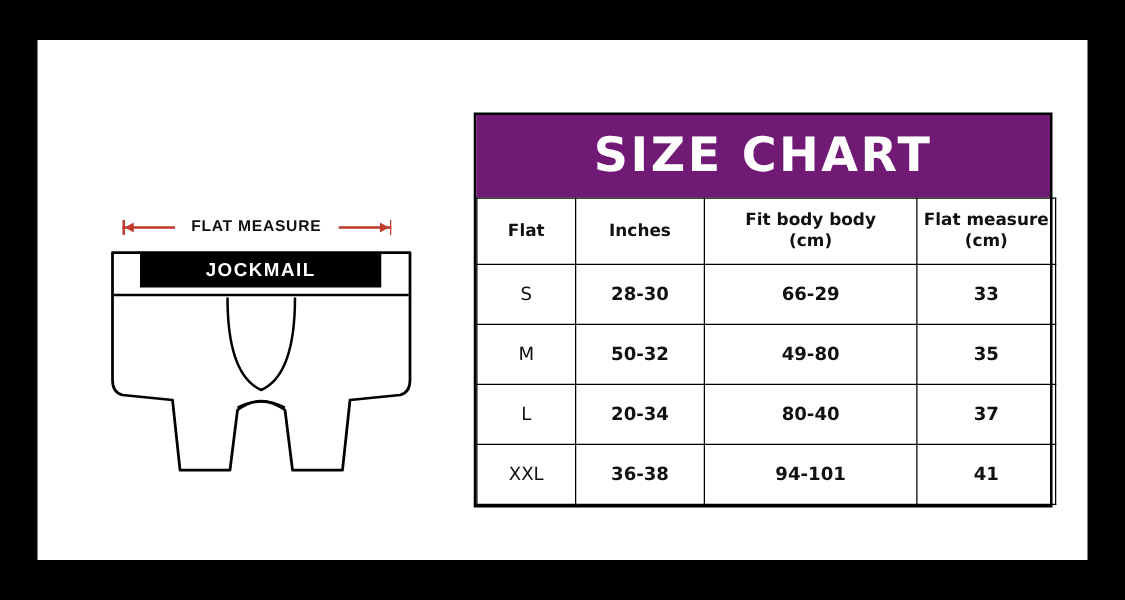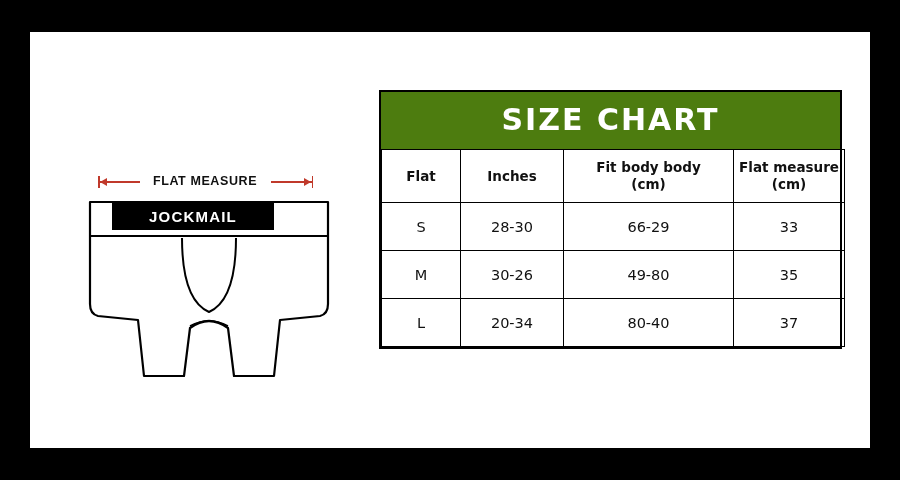--- a/index.html
+++ b/index.html
@@ -88,21 +88,21 @@
   .head.l { left: 2px; border-right: 7px solid #c0392b; }
   .head.r { right: 2px; border-left: 7px solid #c0392b; }
 
   
   .garment { position: absolute; left: 24px; top: 84px; }
 
   .brand-band {
     position: absolute;
     left: 52px;
     top: 90px;
-    width: 162px;
+    width: 193px;
     height: 28px;
     background: #000000;
     color: #ffffff;
     font-size: 15px;
     font-weight: 700;
     letter-spacing: 1.2px;
     display: flex;
     align-items: center;
     justify-content: center;
   }
@@ -112,24 +112,24 @@
     position: absolute;
     left: 349px;
     top: 58px;
     width: 463px;
     border: 2px solid #000000;
     background: #ffffff;
     box-sizing: border-box;
   }
 
   .chart-title {
-    background: #4d7c0f;
+    background: #701a75;
     color: #ffffff;
     text-align: center;
-    font-size: 30px;
+    font-size: 38px;
     font-weight: 700;
     letter-spacing: 2px;
     padding: 10px 0 12px 0;
     font-family: "DejaVu Sans", sans-serif;
   }
 
   table {
     border-collapse: collapse;
     width: 100%;
     table-layout: fixed;
@@ -143,21 +143,21 @@
   }
   thead th {
     font-weight: 700;
     font-size: 13.5px;
     height: 48px;
     line-height: 1.25;
     padding: 2px 2px;
   }
   tbody td {
     height: 45px;
-    font-weight: 400;
+    font-weight: 700;
     font-size: 14.5px;
   }
   tbody td.size-cell { font-weight: 400; }
 
   
   col.c1 { width: 79px; }
   col.c2 { width: 103px; }
   col.c3 { width: 170px; }
   col.c4 { width: 111px; }
 
@@ -228,28 +228,34 @@
         </thead>
         <tbody>
           <tr>
             <td class="size-cell">S</td>
             <td>28-30</td>
             <td>66-29</td>
             <td>33</td>
           </tr>
           <tr>
             <td class="size-cell">M</td>
-            <td>30-26</td>
+            <td>50-32</td>
             <td>49-80</td>
             <td>35</td>
           </tr>
           <tr>
             <td class="size-cell">L</td>
             <td>20-34</td>
             <td>80-40</td>
             <td>37</td>
           </tr>
+          <tr>
+            <td class="size-cell">XXL</td>
+            <td>36-38</td>
+            <td>94-101</td>
+            <td>41</td>
+          </tr>
         </tbody>
       </table>
     </div>
 
   </div>
 </div>
 
 </body></html>

